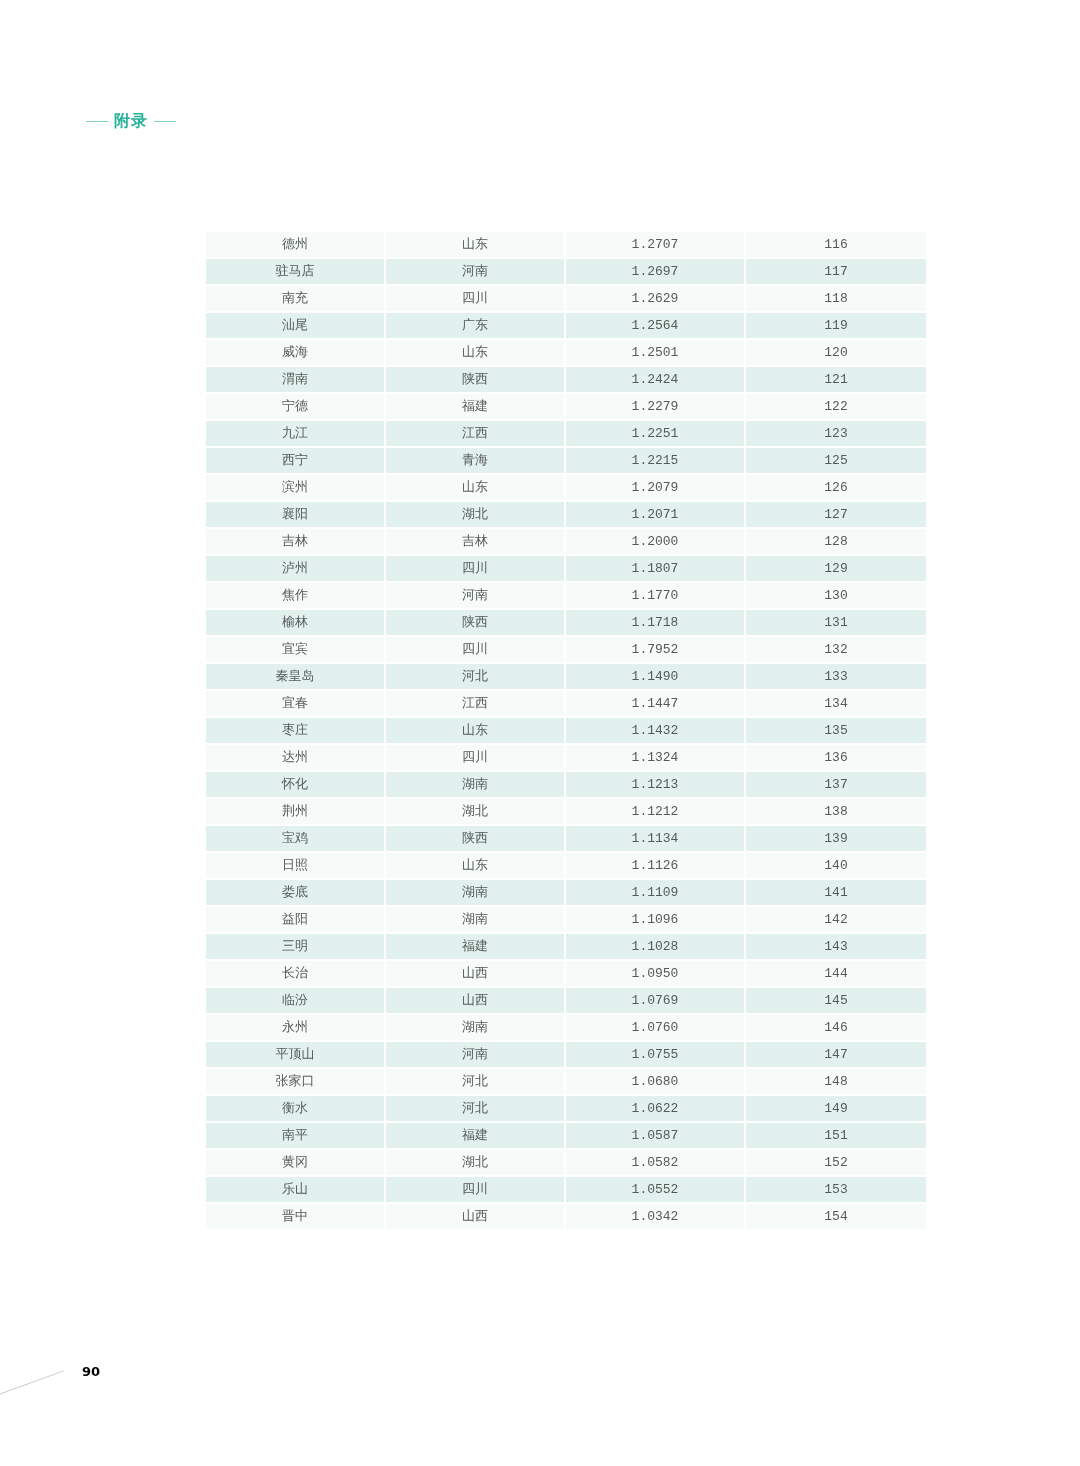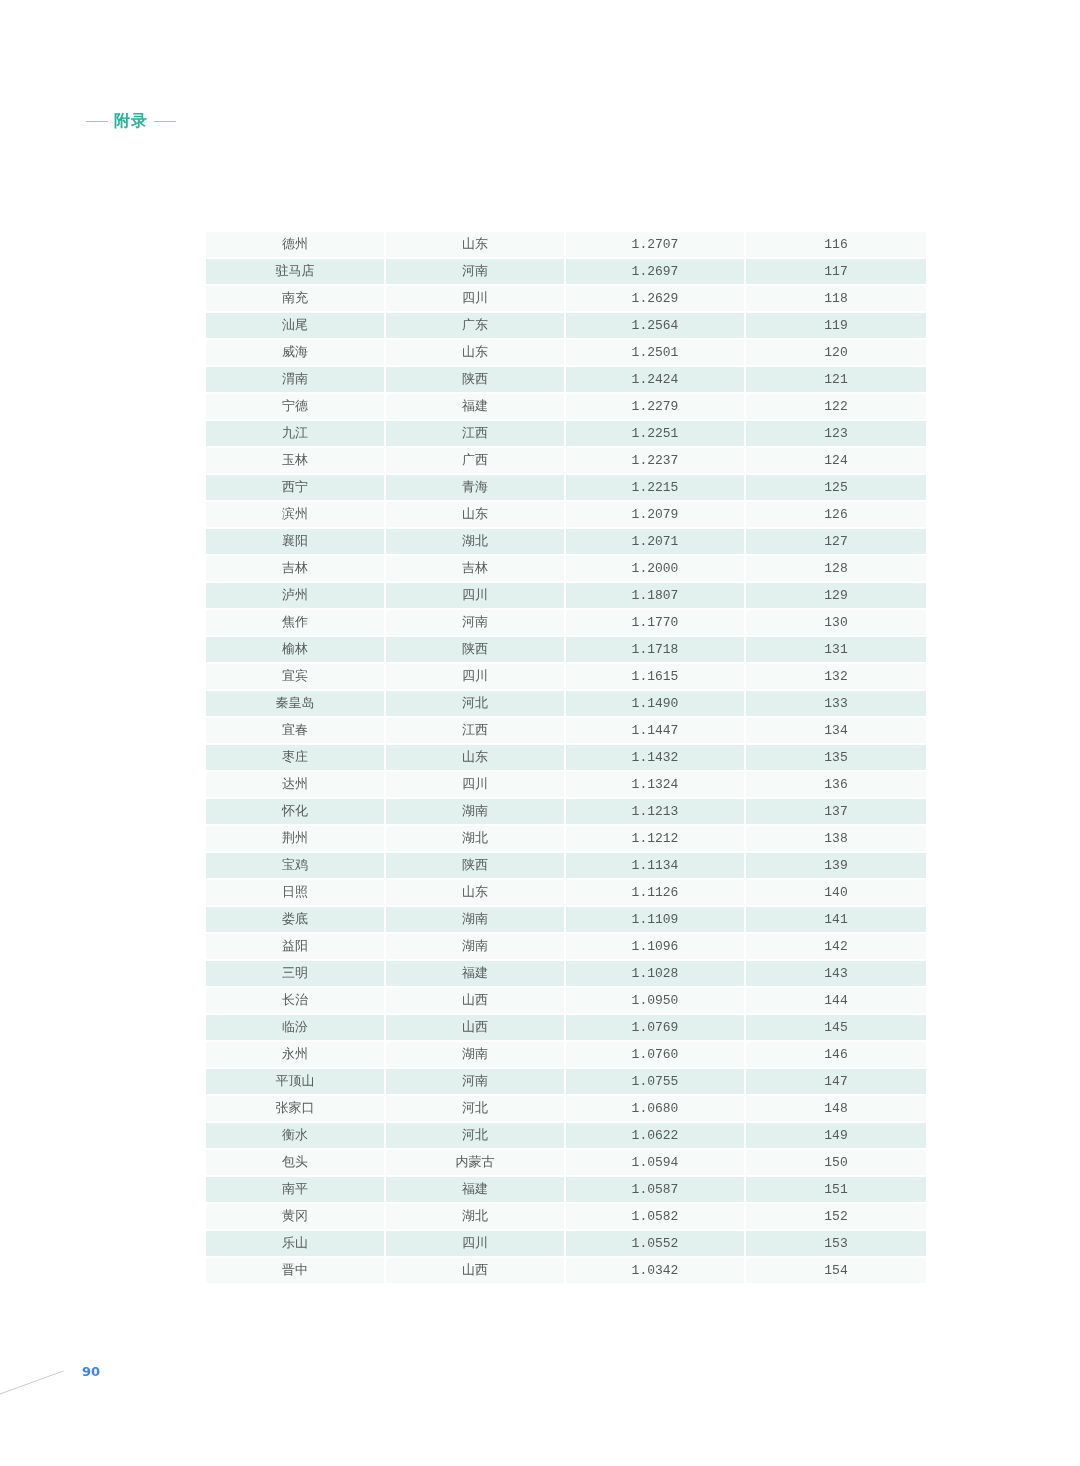--- a/index.html
+++ b/index.html
@@ -11,21 +11,21 @@
   .header .title { color: #27b29a; font-weight: bold; font-size: 16px;
                    margin: 0 6px; letter-spacing: 1px; text-align: center; }
   .table { position: absolute; left: 206px; top: 232px; width: 720px; }
   .row { display: flex; height: 27px; font-family: Liberation Mono, monospace; }
   .row.odd .cell { background: #f6fbfa; }
   .row.even .cell { background: #e2f1ee; }
   .cell { width: 178px; margin-right: 2px; height: 25px; line-height: 25px;
           text-align: center; font-size: 13px; color: #555a59; margin-bottom: 2px; }
   .cell:last-child { margin-right: 0; width: 180px; }
   .footer-num { position: absolute; left: 82px; top: 1364px; font-size: 13px;
-                font-weight: bold; color: #3b82f6; }
+                font-weight: bold; color: #000000; }
   .footer-line { position: absolute; left: -4px; top: 1395px; width: 72px; height: 1px;
                  background: #c9c9c9; transform: rotate(-20deg); transform-origin: left center; }
 </style>
 </head>
 <body>
 
 <div class="header">
   <span class="line"></span>
   <span class="title">附录</span>
   <span class="line"></span>
@@ -73,26 +73,20 @@
       <div class="cell">福建</div>
       <div class="cell">1.2279</div>
       <div class="cell">122</div>
     </div>
     <div class="row even">
       <div class="cell">九江</div>
       <div class="cell">江西</div>
       <div class="cell">1.2251</div>
       <div class="cell">123</div>
     </div>
-    <div class="row odd">
-      <div class="cell">玉林</div>
-      <div class="cell">广西</div>
-      <div class="cell">1.2237</div>
-      <div class="cell">124</div>
-    </div>
     <div class="row even">
       <div class="cell">西宁</div>
       <div class="cell">青海</div>
       <div class="cell">1.2215</div>
       <div class="cell">125</div>
     </div>
     <div class="row odd">
       <div class="cell">滨州</div>
       <div class="cell">山东</div>
       <div class="cell">1.2079</div>
@@ -124,21 +118,21 @@
     </div>
     <div class="row even">
       <div class="cell">榆林</div>
       <div class="cell">陕西</div>
       <div class="cell">1.1718</div>
       <div class="cell">131</div>
     </div>
     <div class="row odd">
       <div class="cell">宜宾</div>
       <div class="cell">四川</div>
-      <div class="cell">1.1615</div>
+      <div class="cell">1.7952</div>
       <div class="cell">132</div>
     </div>
     <div class="row even">
       <div class="cell">秦皇岛</div>
       <div class="cell">河北</div>
       <div class="cell">1.1490</div>
       <div class="cell">133</div>
     </div>
     <div class="row odd">
       <div class="cell">宜春</div>
@@ -229,26 +223,20 @@
       <div class="cell">河北</div>
       <div class="cell">1.0680</div>
       <div class="cell">148</div>
     </div>
     <div class="row even">
       <div class="cell">衡水</div>
       <div class="cell">河北</div>
       <div class="cell">1.0622</div>
       <div class="cell">149</div>
     </div>
-    <div class="row odd">
-      <div class="cell">包头</div>
-      <div class="cell">内蒙古</div>
-      <div class="cell">1.0594</div>
-      <div class="cell">150</div>
-    </div>
     <div class="row even">
       <div class="cell">南平</div>
       <div class="cell">福建</div>
       <div class="cell">1.0587</div>
       <div class="cell">151</div>
     </div>
     <div class="row odd">
       <div class="cell">黄冈</div>
       <div class="cell">湖北</div>
       <div class="cell">1.0582</div>

